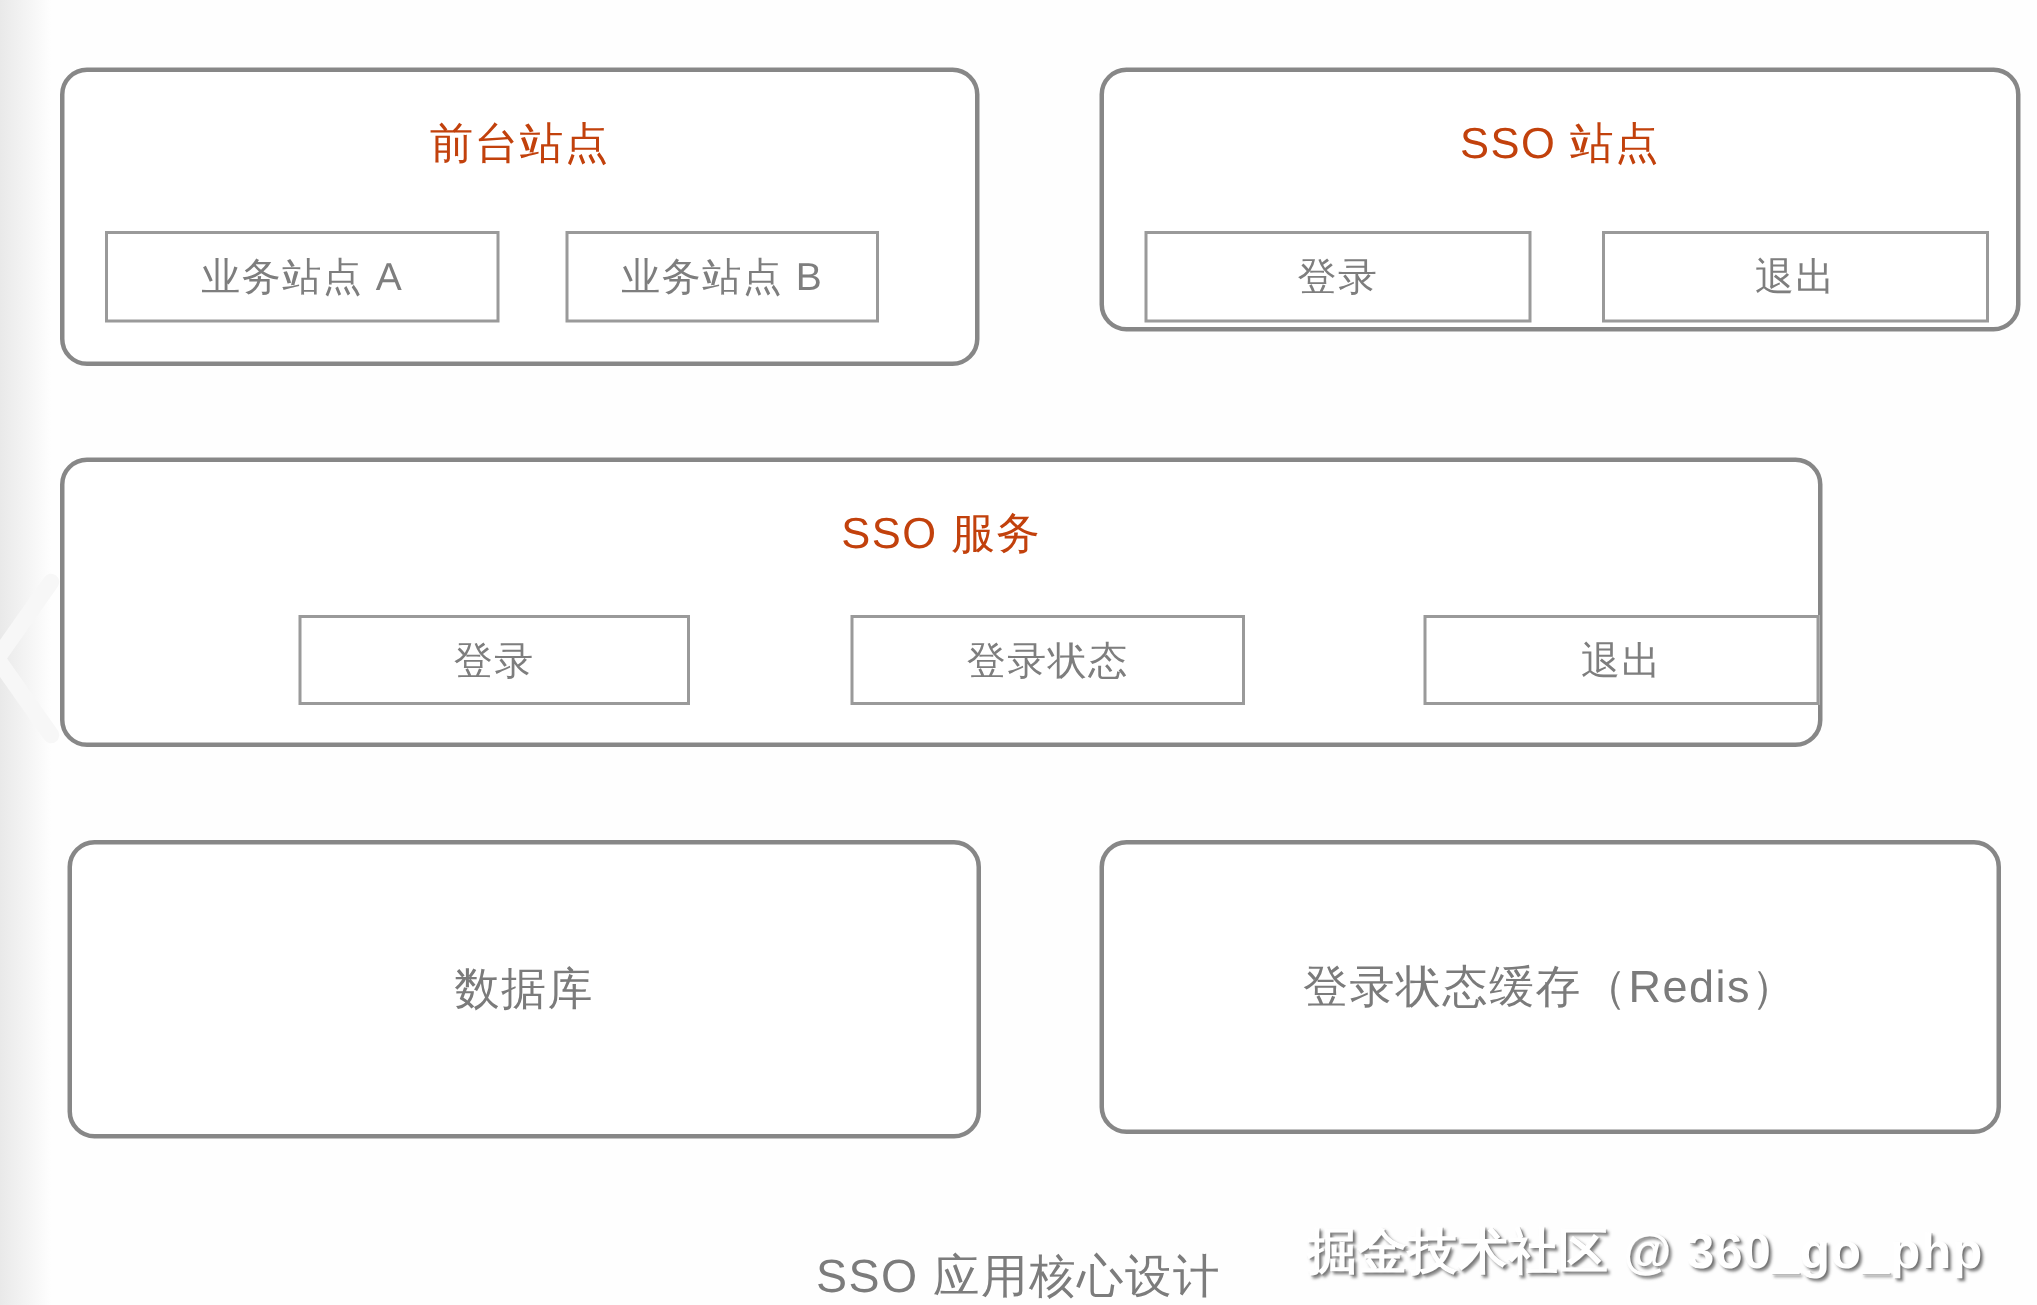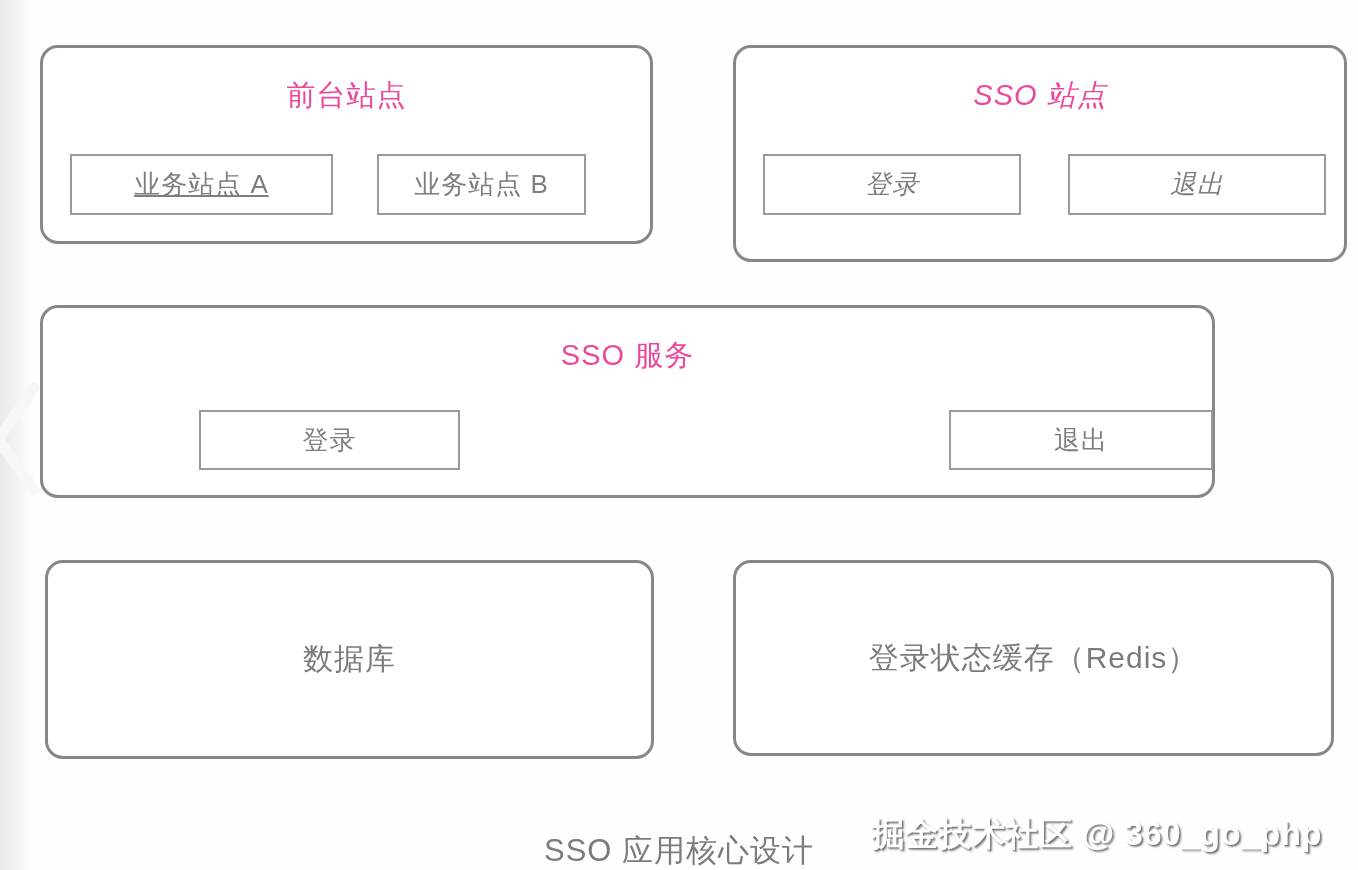--- a/index.html
+++ b/index.html
@@ -29,21 +29,21 @@
     position: absolute;
     box-sizing: border-box;
     border: 3px solid #878787;
     border-radius: 18px;
     background: #ffffff;
   }
   .outer-box .box-title {
     position: absolute;
     left: 0; right: 0;
     text-align: center;
-    color: #ec4899;
+    color: #c2410c;
     font-size: 29px;
     letter-spacing: 1px;
     white-space: nowrap;
   }
   .inner-box {
     position: absolute;
     box-sizing: border-box;
     border: 2px solid #9a9a9a;
     background: #ffffff;
     display: flex;
@@ -100,33 +100,34 @@
 <div class="stage">
 
   <div class="left-edge-shade"></div>
 
   <svg class="prev-chevron" viewBox="0 0 52 118" fill="none">
     <polyline points="44,8 8,59 44,110" stroke="#f7f7f7" stroke-width="11" stroke-linecap="round" stroke-linejoin="round"></polyline>
   </svg>
 
   <div class="outer-box" style="left:40px; top:45px; width:613px; height:199px;">
     <div class="box-title" style="top:28px;">前台站点</div>
-    <div class="inner-box" style="left:27px; top:106px; width:263px; height:61px;text-decoration:underline;">业务站点 A</div>
+    <div class="inner-box" style="left:27px; top:106px; width:263px; height:61px;">业务站点 A</div>
     <div class="inner-box" style="left:334px; top:106px; width:209px; height:61px;">业务站点 B</div>
   </div>
 
-  <div class="outer-box" style="left:733px; top:45px; width:614px; height:217px;font-style:italic;">
+  <div class="outer-box" style="left:733px; top:45px; width:614px; height:176px;">
     <div class="box-title" style="top:28px;">SSO 站点</div>
     <div class="inner-box" style="left:27px; top:106px; width:258px; height:61px;">登录</div>
     <div class="inner-box" style="left:332px; top:106px; width:258px; height:61px;">退出</div>
   </div>
 
   <div class="outer-box" style="left:40px; top:305px; width:1175px; height:193px;">
     <div class="box-title" style="top:28px;">SSO 服务</div>
     <div class="inner-box" style="left:156px; top:102px; width:261px; height:60px;">登录</div>
+    <div class="inner-box" style="left:524px; top:102px; width:263px; height:60px;">登录状态</div>
     <div class="inner-box" style="left:906px; top:102px; width:264px; height:60px;">退出</div>
   </div>
 
   <div class="outer-box" style="left:733px; top:560px; width:601px; height:196px;">
     <div class="big-label">登录状态缓存（Redis）</div>
   </div>
 
   <div class="outer-box" style="left:45px; top:560px; width:609px; height:199px;">
     <div class="big-label">数据库</div>
   </div>

